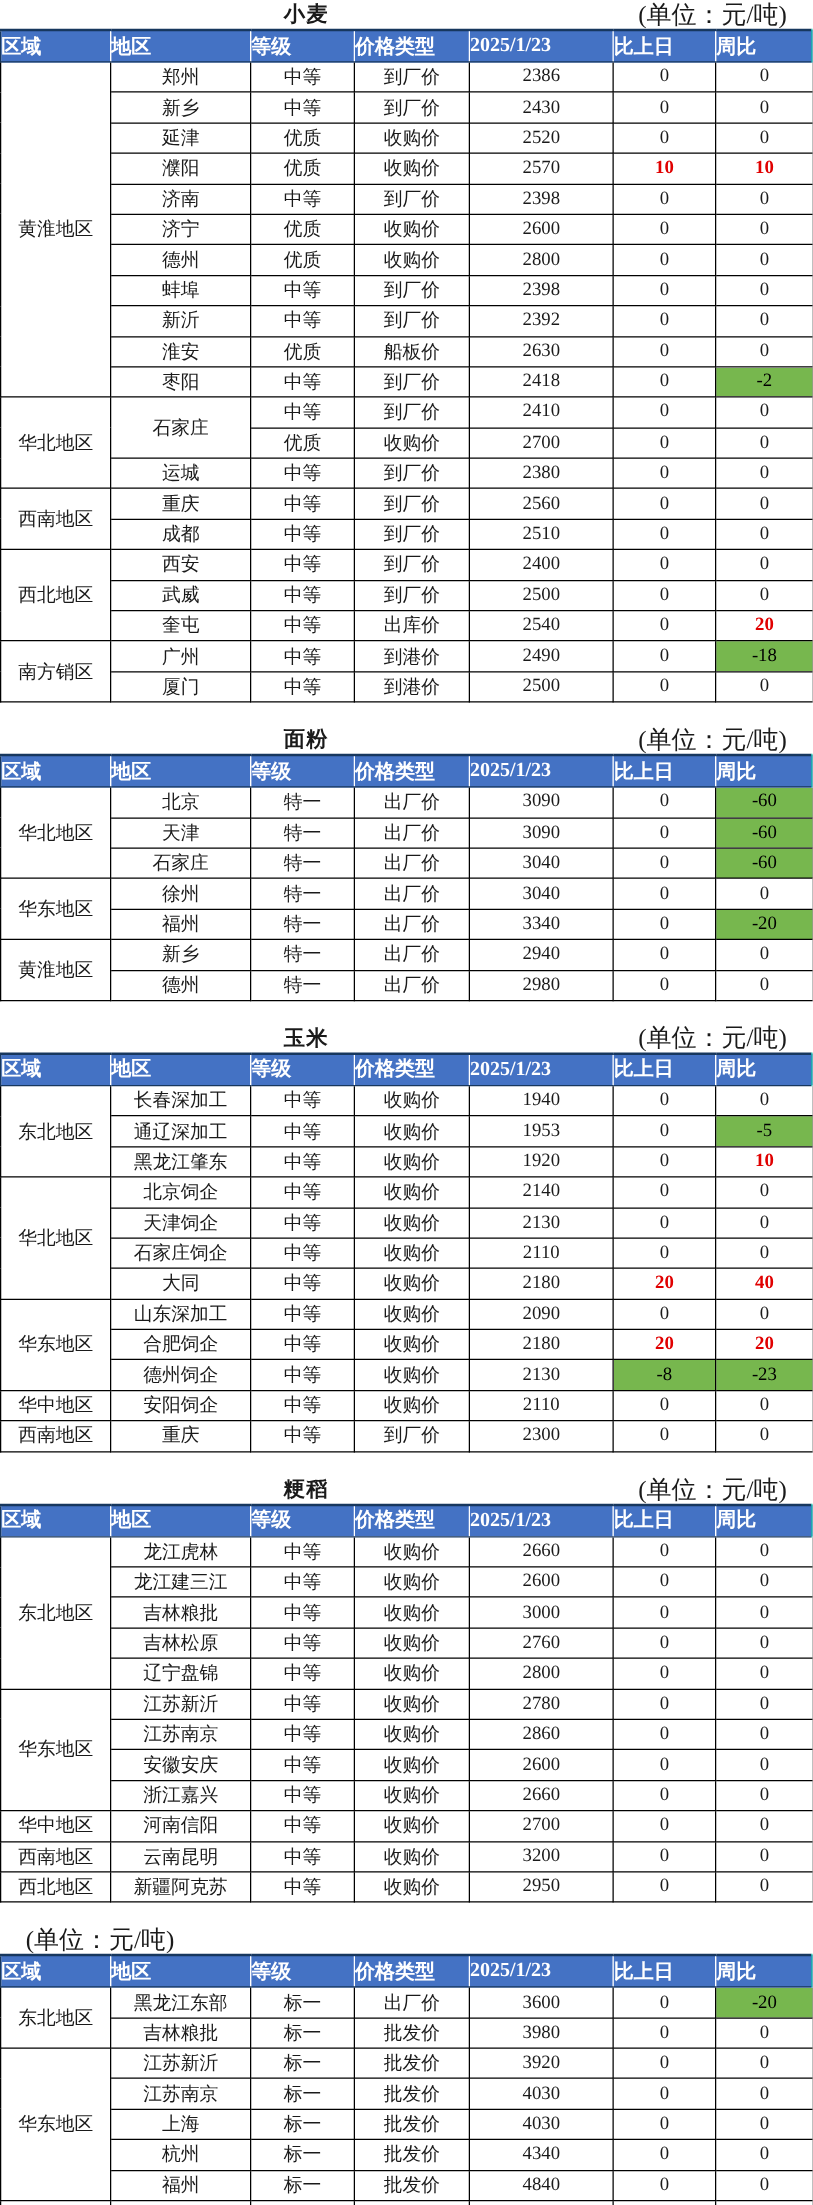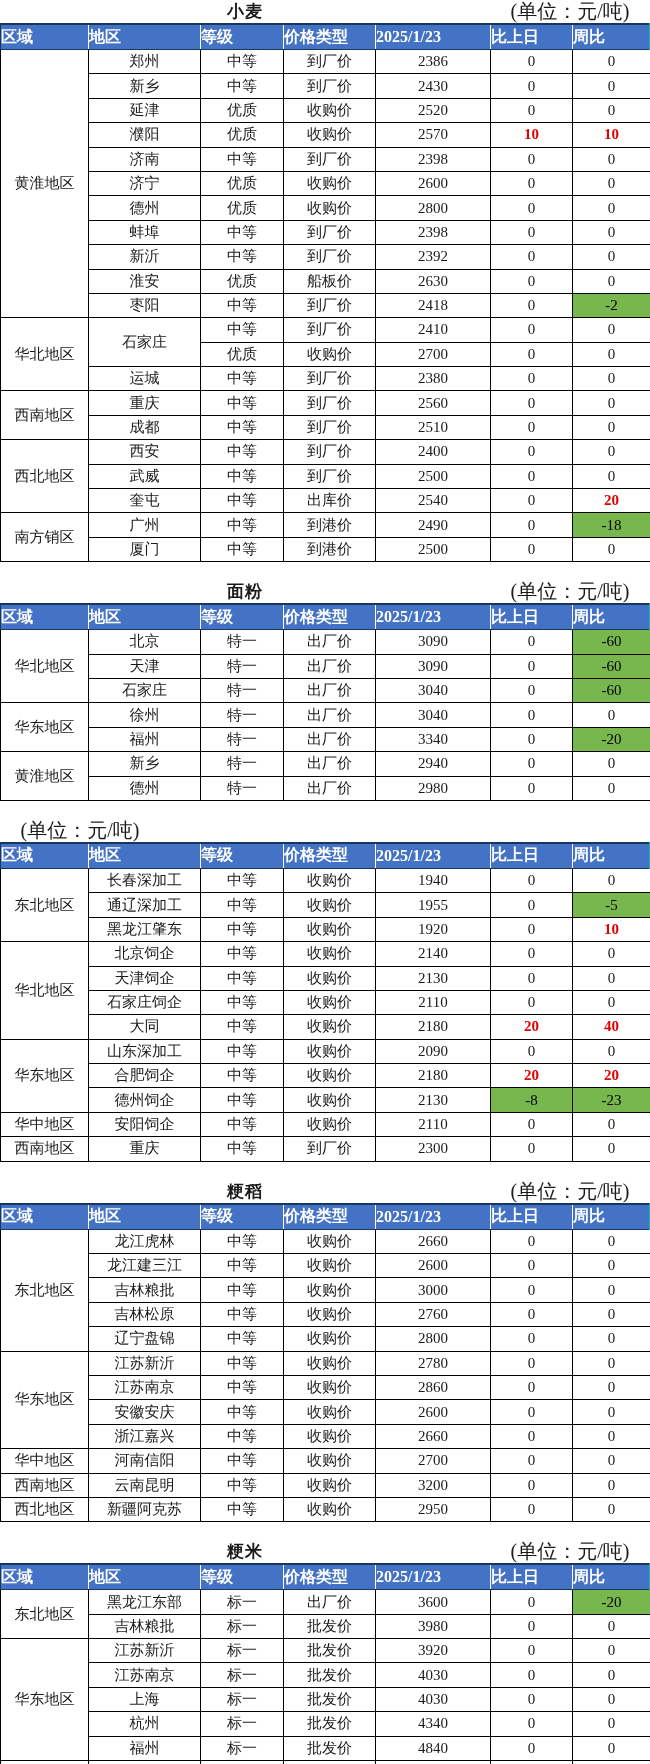--- a/index.html
+++ b/index.html
@@ -344,20 +344,21 @@
             <td class="c-price">2980</td>
             <td class="c-day">0</td>
             <td class="c-week">0</td>
           </tr>
         </tbody>
       </table>
     </div>
     <div class="gap"></div>
     <div class="section">
       <div class="title-bar">
+        <div class="sec-title">玉米</div>
         <div class="sec-unit">(单位：元/吨)</div>
       </div>
       <table class="price-table">
         <colgroup>
           <col style="width: 88px;">
           <col style="width: 112px;">
           <col style="width: 83px;">
           <col style="width: 92px;">
           <col style="width: 115px;">
           <col style="width: 82px;">
@@ -381,21 +382,21 @@
             <td class="c-grade">中等</td>
             <td class="c-type">收购价</td>
             <td class="c-price">1940</td>
             <td class="c-day">0</td>
             <td class="c-week">0</td>
           </tr>
           <tr>
             <td class="c-area">通辽深加工</td>
             <td class="c-grade">中等</td>
             <td class="c-type">收购价</td>
-            <td class="c-price">1955</td>
+            <td class="c-price">1953</td>
             <td class="c-day">0</td>
             <td class="c-week val-green">-5</td>
           </tr>
           <tr>
             <td class="c-area">黑龙江肇东</td>
             <td class="c-grade">中等</td>
             <td class="c-type">收购价</td>
             <td class="c-price">1920</td>
             <td class="c-day">0</td>
             <td class="c-week val-red">10</td>
@@ -607,21 +608,20 @@
             <td class="c-price">2950</td>
             <td class="c-day">0</td>
             <td class="c-week">0</td>
           </tr>
         </tbody>
       </table>
     </div>
     <div class="gap"></div>
     <div class="section">
       <div class="title-bar">
-        <div class="sec-title">粳米</div>
         <div class="sec-unit">(单位：元/吨)</div>
       </div>
       <table class="price-table">
         <colgroup>
           <col style="width: 88px;">
           <col style="width: 112px;">
           <col style="width: 83px;">
           <col style="width: 92px;">
           <col style="width: 115px;">
           <col style="width: 82px;">

